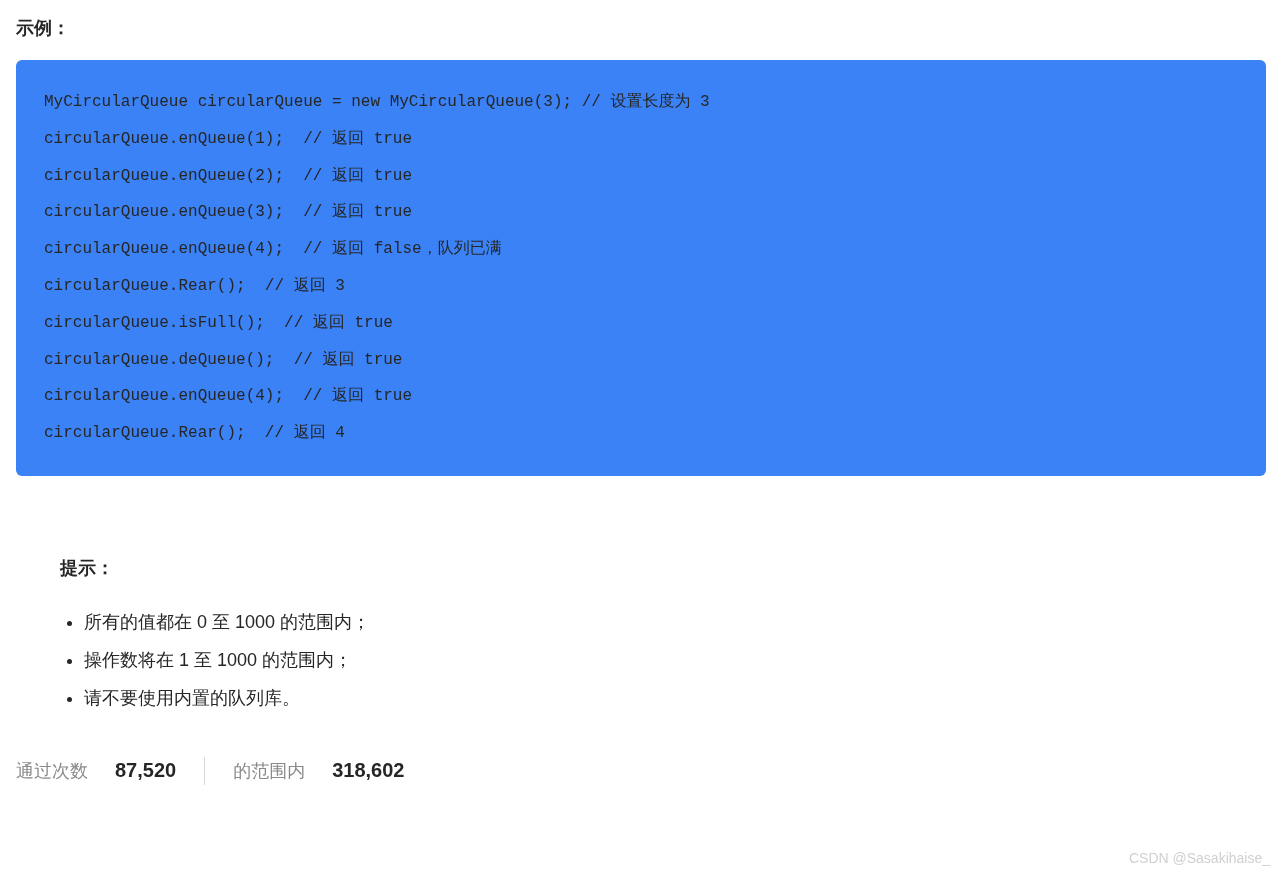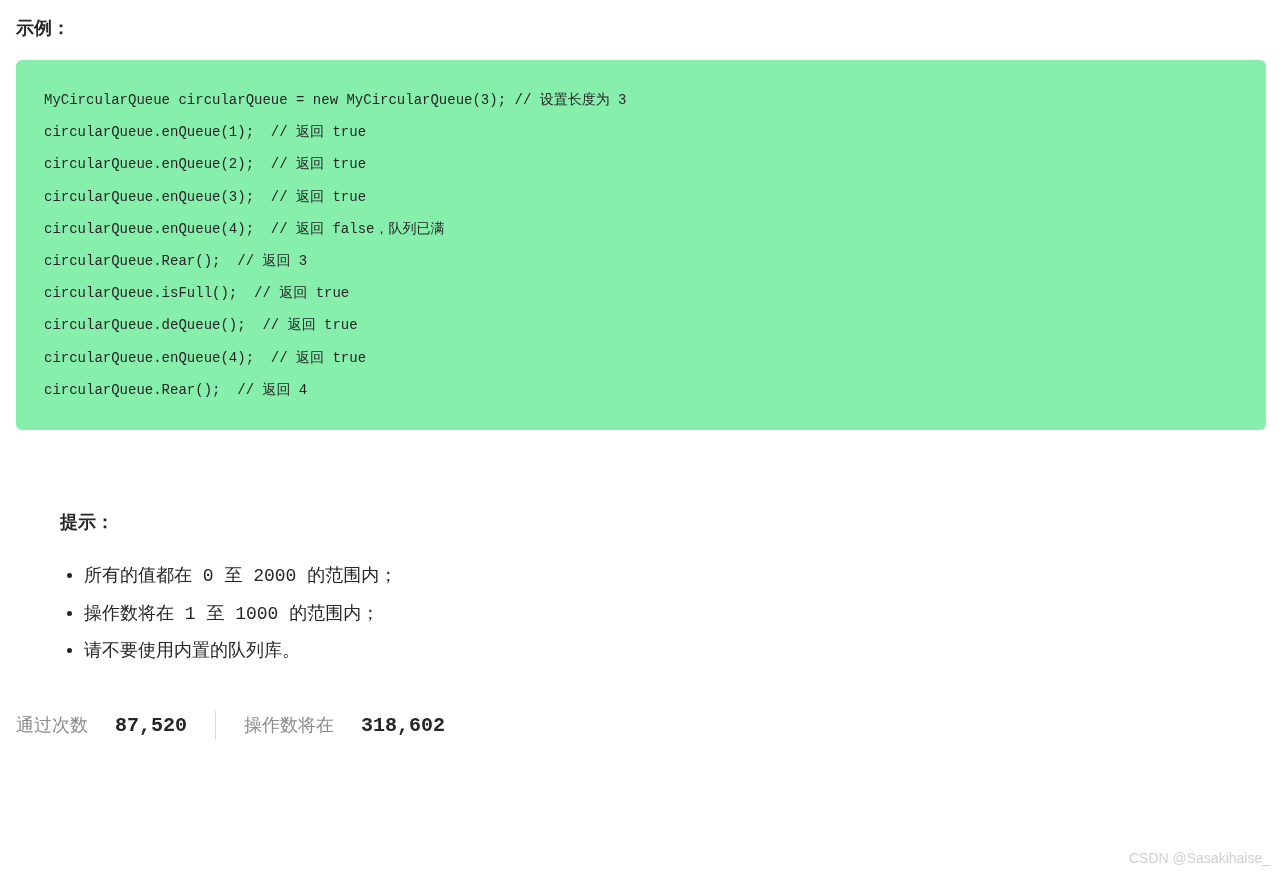--- a/index.html
+++ b/index.html
@@ -1,39 +1,38 @@
 <!DOCTYPE html>
 <html><head>
   <meta charset="utf-8">
   <style>
     * {
       margin: 0;
       padding: 0;
       box-sizing: border-box;
-      font-family: Liberation Mono, monospace;
     }
     body {
       font-family: -apple-system, BlinkMacSystemFont, "Segoe UI", "PingFang SC", "Hiragino Sans GB", "Microsoft YaHei", sans-serif;
       background: #ffffff;
       color: #262626;
       padding: 16px;
       width: 1282px;
     }
     .section-title {
       font-weight: 700;
       font-size: 18px;
       margin-bottom: 20px;
       color: #262626;
     }
     .code-block {
-      background: #86efac;
+      background: #3b82f6;
       border-radius: 6px;
       padding: 24px 28px;
       font-family: "SF Mono", Menlo, Monaco, Consolas, "Courier New", monospace;
-      font-size: 14px;
+      font-size: 16px;
       line-height: 2.3;
       color: #262626;
       white-space: pre;
       margin-bottom: 80px;
       overflow-x: auto;
     }
     .hints-title {
       font-weight: 700;
       font-size: 18px;
       margin-bottom: 24px;
@@ -94,30 +93,30 @@
 circularQueue.enQueue(4);  // 返回 false，队列已满
 circularQueue.Rear();  // 返回 3
 circularQueue.isFull();  // 返回 true
 circularQueue.deQueue();  // 返回 true
 circularQueue.enQueue(4);  // 返回 true
 circularQueue.Rear();  // 返回 4</div>
 
 <div class="hints-title">提示：</div>
 
 <ul class="hints-list">
-  <li>所有的值都在 0 至 2000 的范围内；</li>
+  <li>所有的值都在 0 至 1000 的范围内；</li>
   <li>操作数将在 1 至 1000 的范围内；</li>
   <li>请不要使用内置的队列库。</li>
 </ul>
 
 <div class="stats-row">
   <div class="stat-item">
     <span>通过次数</span>
     <span class="stat-value">87,520</span>
   </div>
   <div class="divider"></div>
   <div class="stat-item">
-    <span>操作数将在</span>
+    <span>的范围内</span>
     <span class="stat-value">318,602</span>
   </div>
 </div>
 
 <div class="watermark">CSDN @Sasakihaise_</div>
 
 </body></html>

